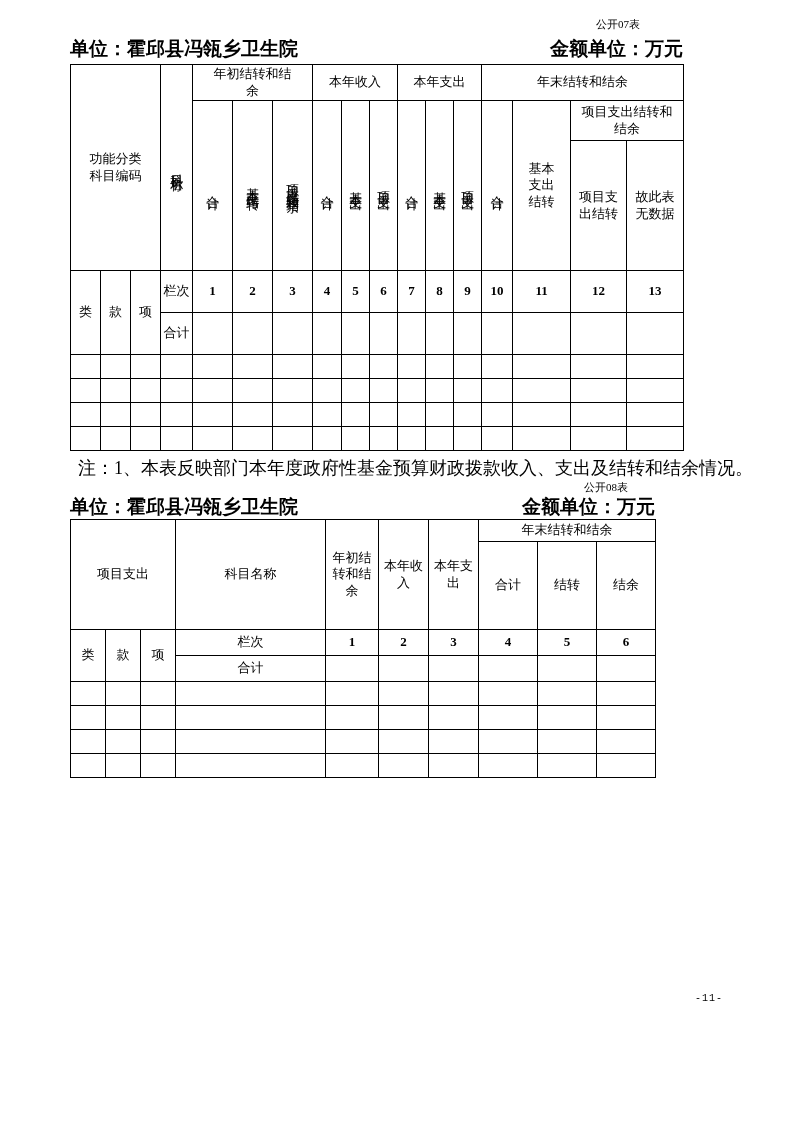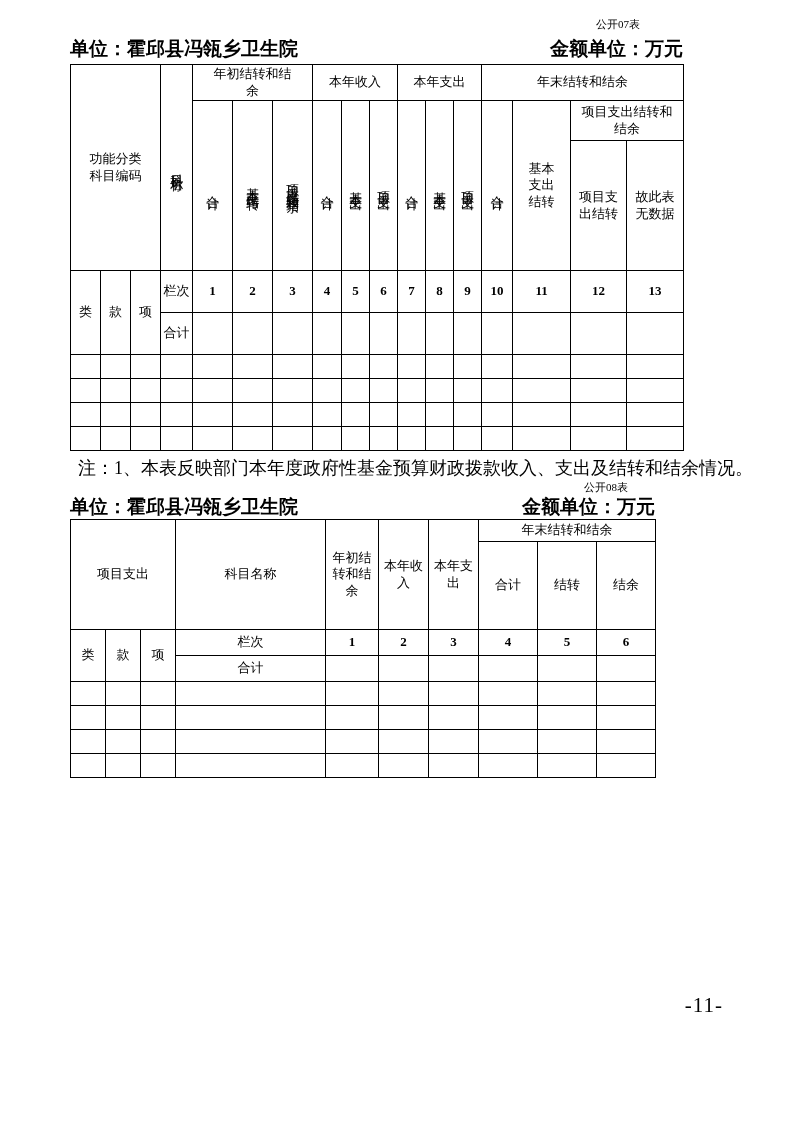--- a/index.html
+++ b/index.html
@@ -75,22 +75,23 @@
     margin-left:78px;
     margin-top:8px;
     font-size:18px;
     line-height:19px;
   }
   .notes .n2 { padding-left:21px; }
   .page-number {
     position:absolute;
     top:993px;
     right:70px;
-    font-size:21px;
+    font-size:10px;
     letter-spacing:1px;
+    font-family:Liberation Mono, monospace;
   }
 </style>
 </head>
 <body>
 
 <div class="page">
 
   <div class="form-no f1">公开07表</div>
   <div class="meta-row m1">
     <span>单位：霍邱县冯瓴乡卫生院</span>

